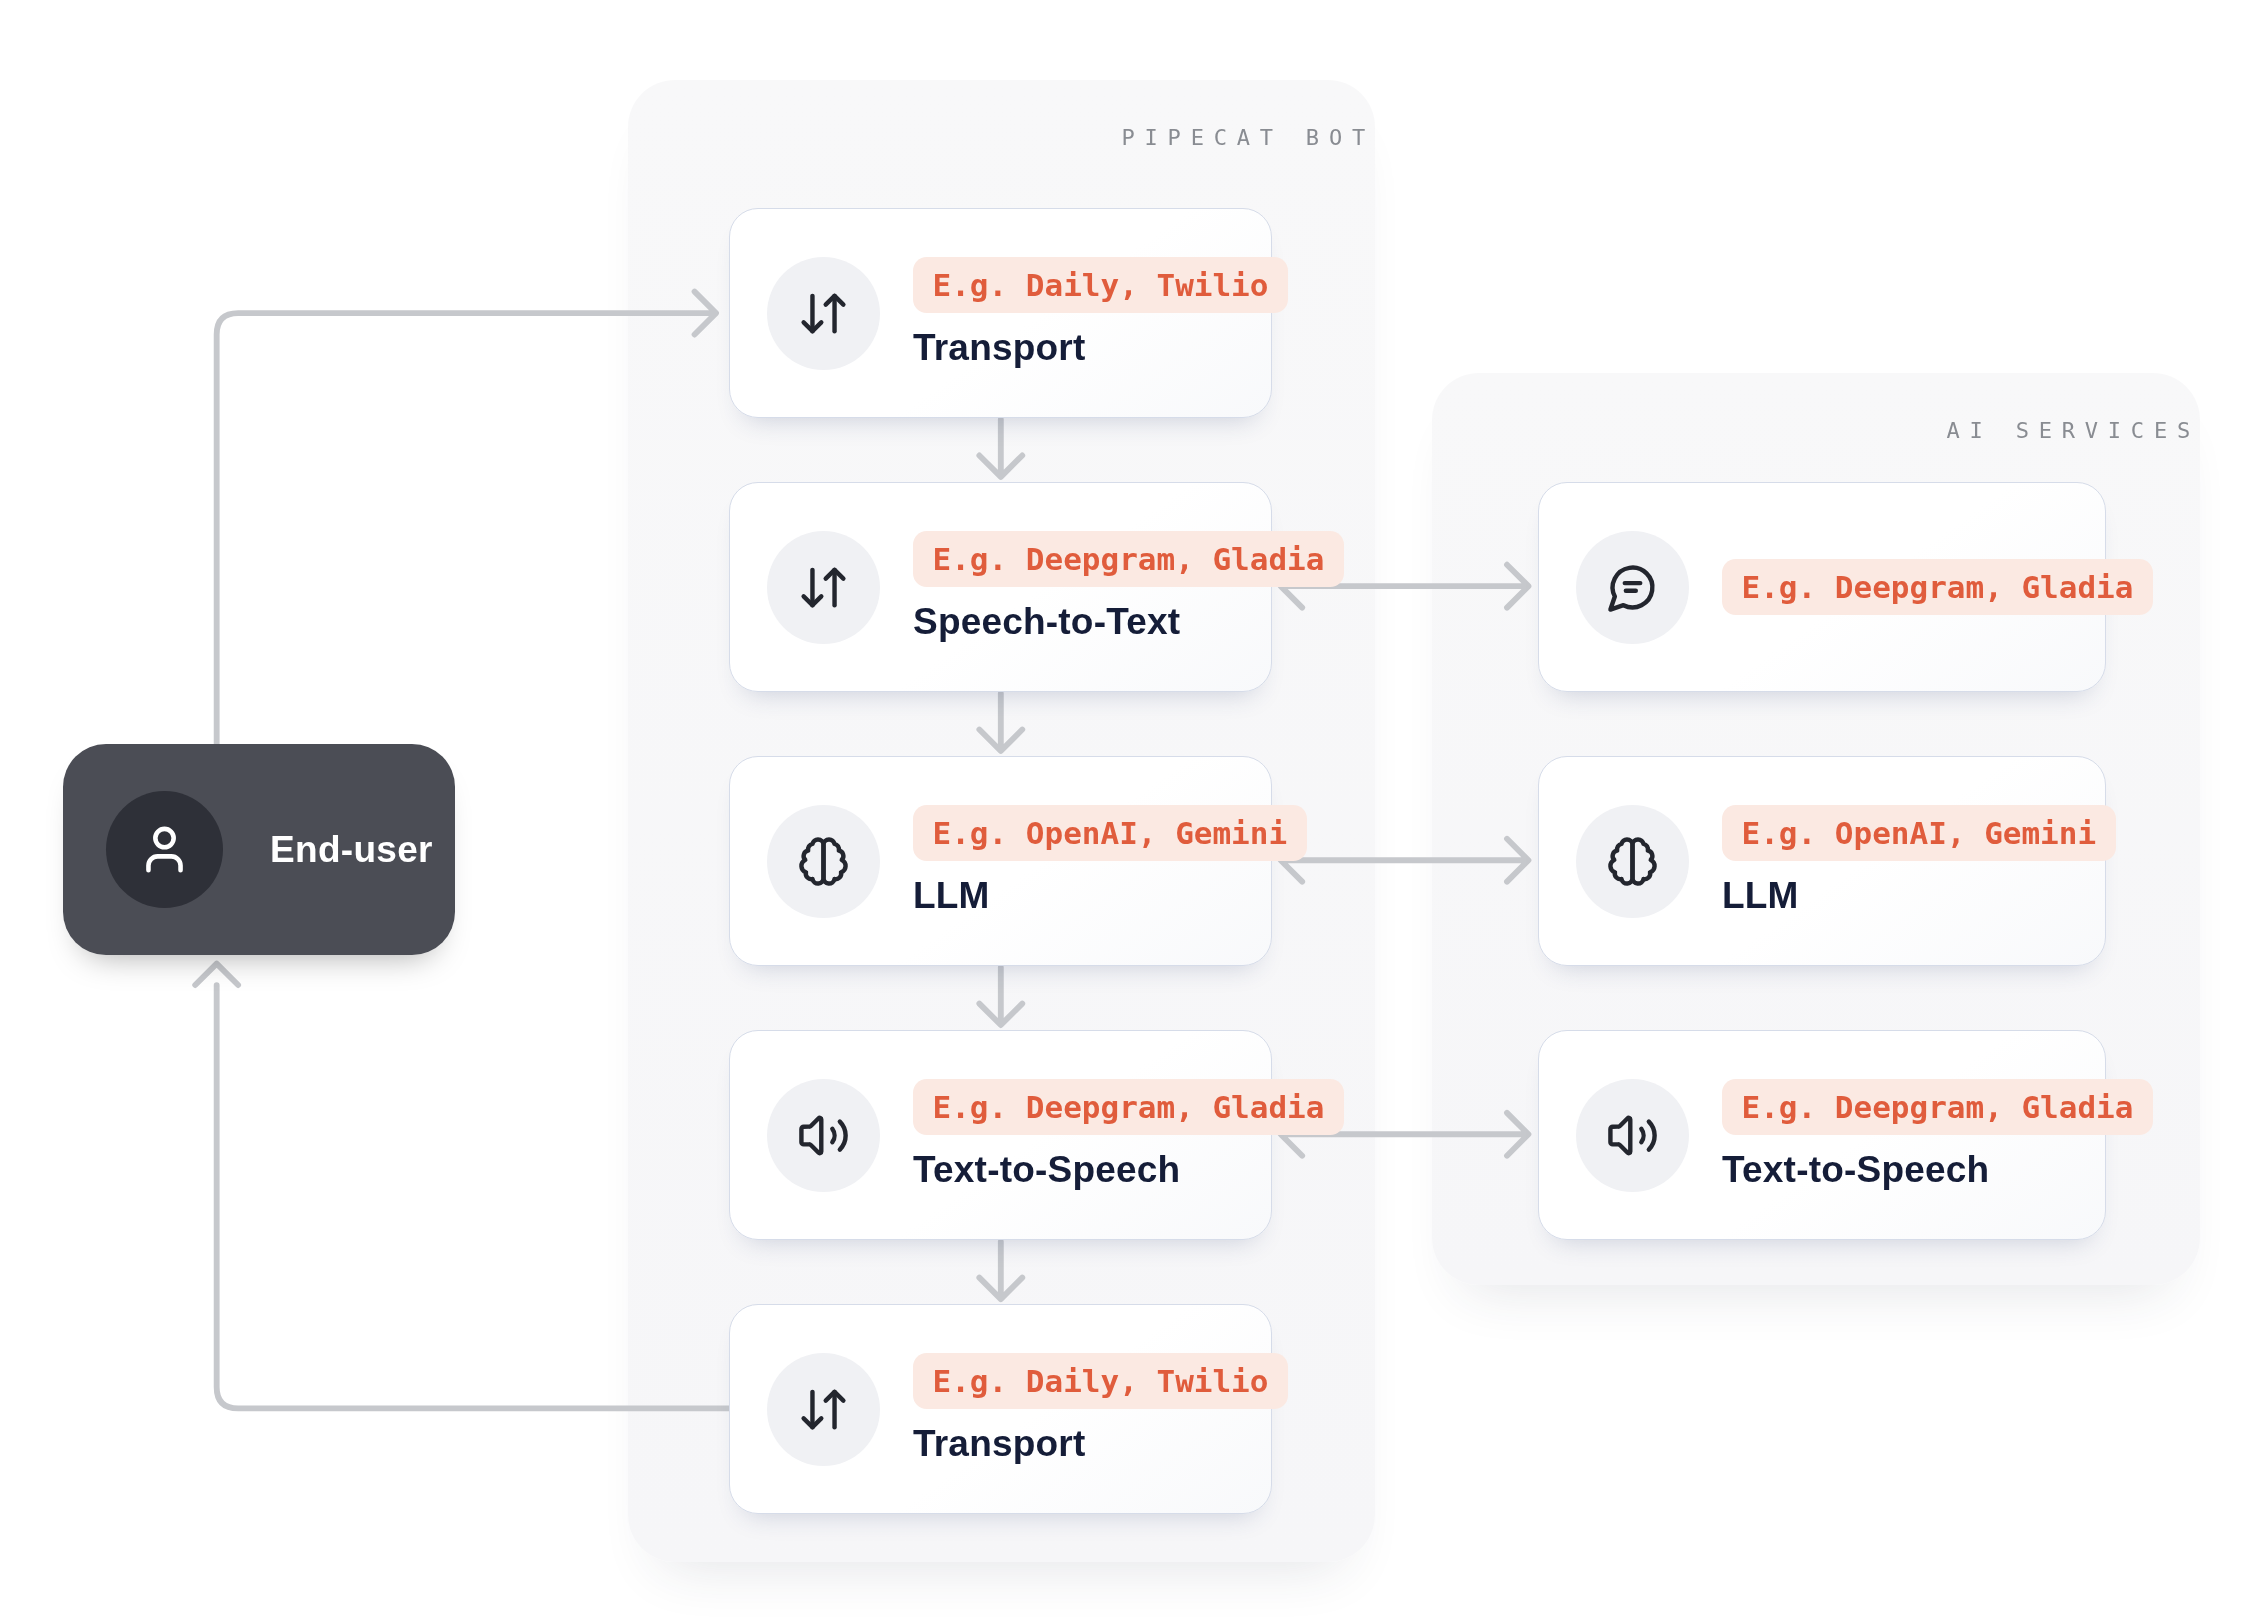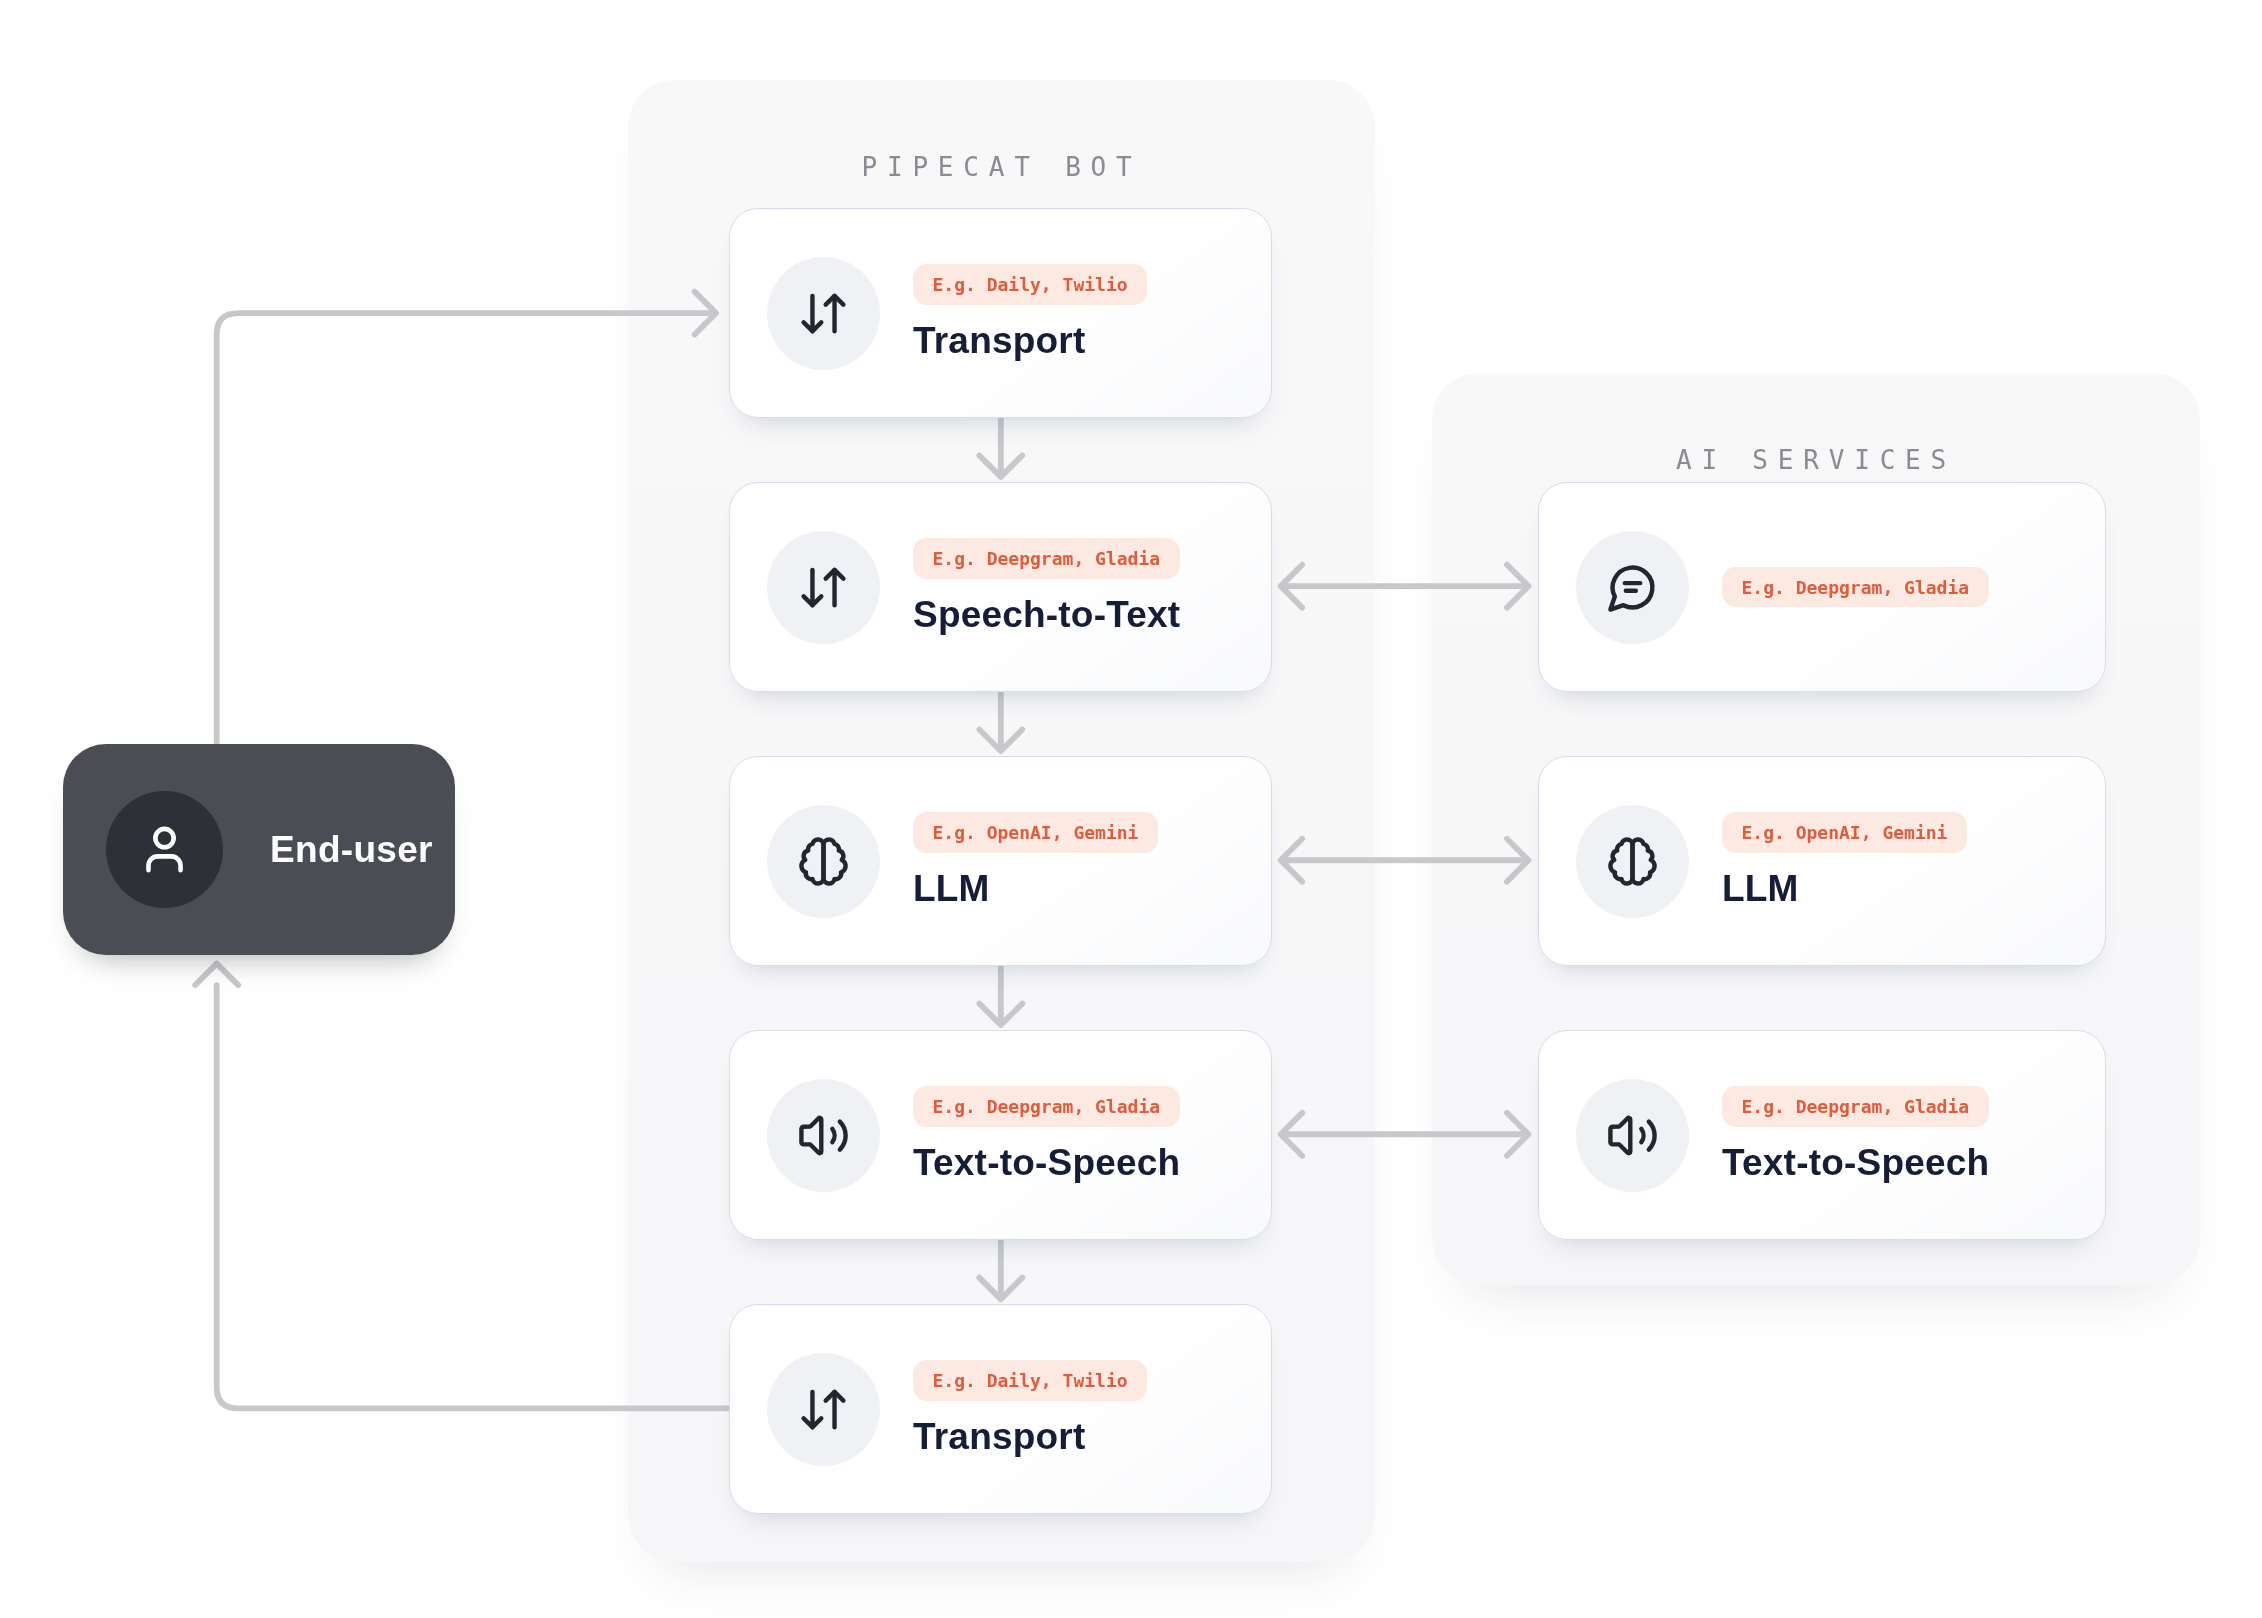--- a/index.html
+++ b/index.html
@@ -14,27 +14,26 @@
   .panel{
     position:absolute;
     background:linear-gradient(180deg,#f8f8f9 0%,#f6f6f8 100%);
     border-radius:47px;
     box-shadow:0 35px 59px -33px rgba(40,50,70,0.14);
     z-index:1;
   }
   .panel-title{
     position:absolute;
     top:45px;left:0;right:0;
-    text-align:center;
+    text-align:right;
     font-family:"DejaVu Sans Mono",monospace;
-    font-size:26px;
+    font-size:22px;
     letter-spacing:9.8px;
     color:#898c92;
     font-weight:400;
-    margin-top:27px;
   }
   
   .card{
     position:absolute;
     width:543px;height:210px;
     background:linear-gradient(145deg,#ffffff 55%,#f8f9fb 100%);
     border:1.5px solid #d6dce9;
     border-radius:29px;
     box-shadow:0 15.6px 27px -15.6px rgba(40,60,110,0.22);
     display:flex;align-items:center;
@@ -48,21 +47,21 @@
     flex:0 0 auto;
     width:113px;height:113px;border-radius:50%;
     background:#f0f1f4;
     display:flex;align-items:center;justify-content:center;
   }
   .icon-circle svg{width:53px;height:53px;stroke:#23262e;fill:none;stroke-width:2;stroke-linecap:round;stroke-linejoin:round;}
   .card-content{display:flex;flex-direction:column;align-items:flex-start;}
   .badge{
     font-family:"DejaVu Sans Mono",monospace;
     font-weight:700;
-    font-size:18px;
+    font-size:31px;
     color:#e05c3c;
     background:#fbe9e2;
     padding:9.8px 19.5px;
     border-radius:13.7px;
     white-space:nowrap;
   }
   .card-title{
     margin-top:14.6px;
     font-size:37px;
     font-weight:700;

